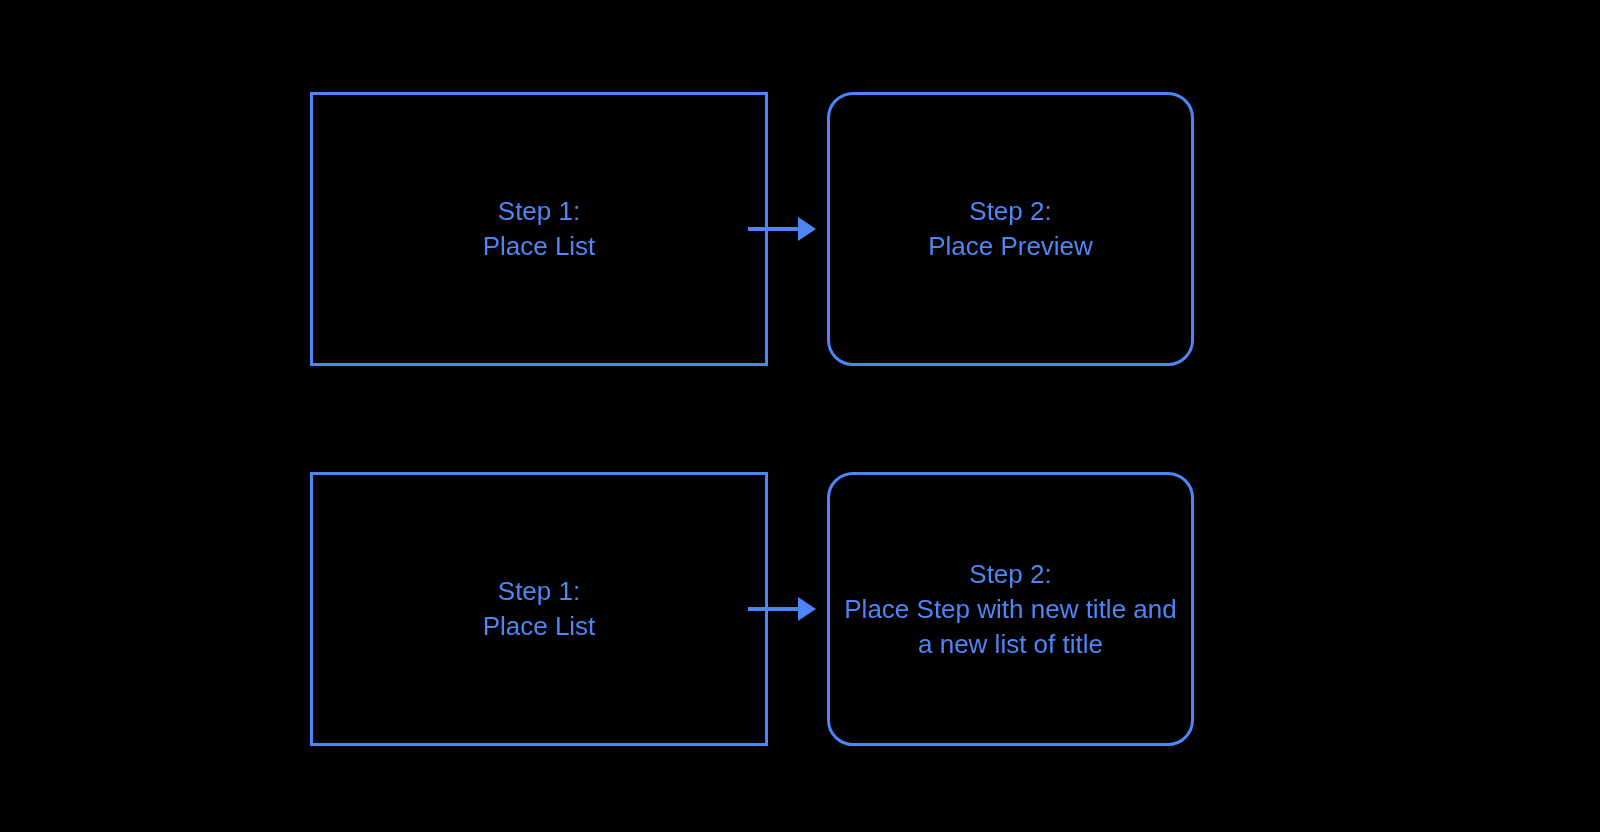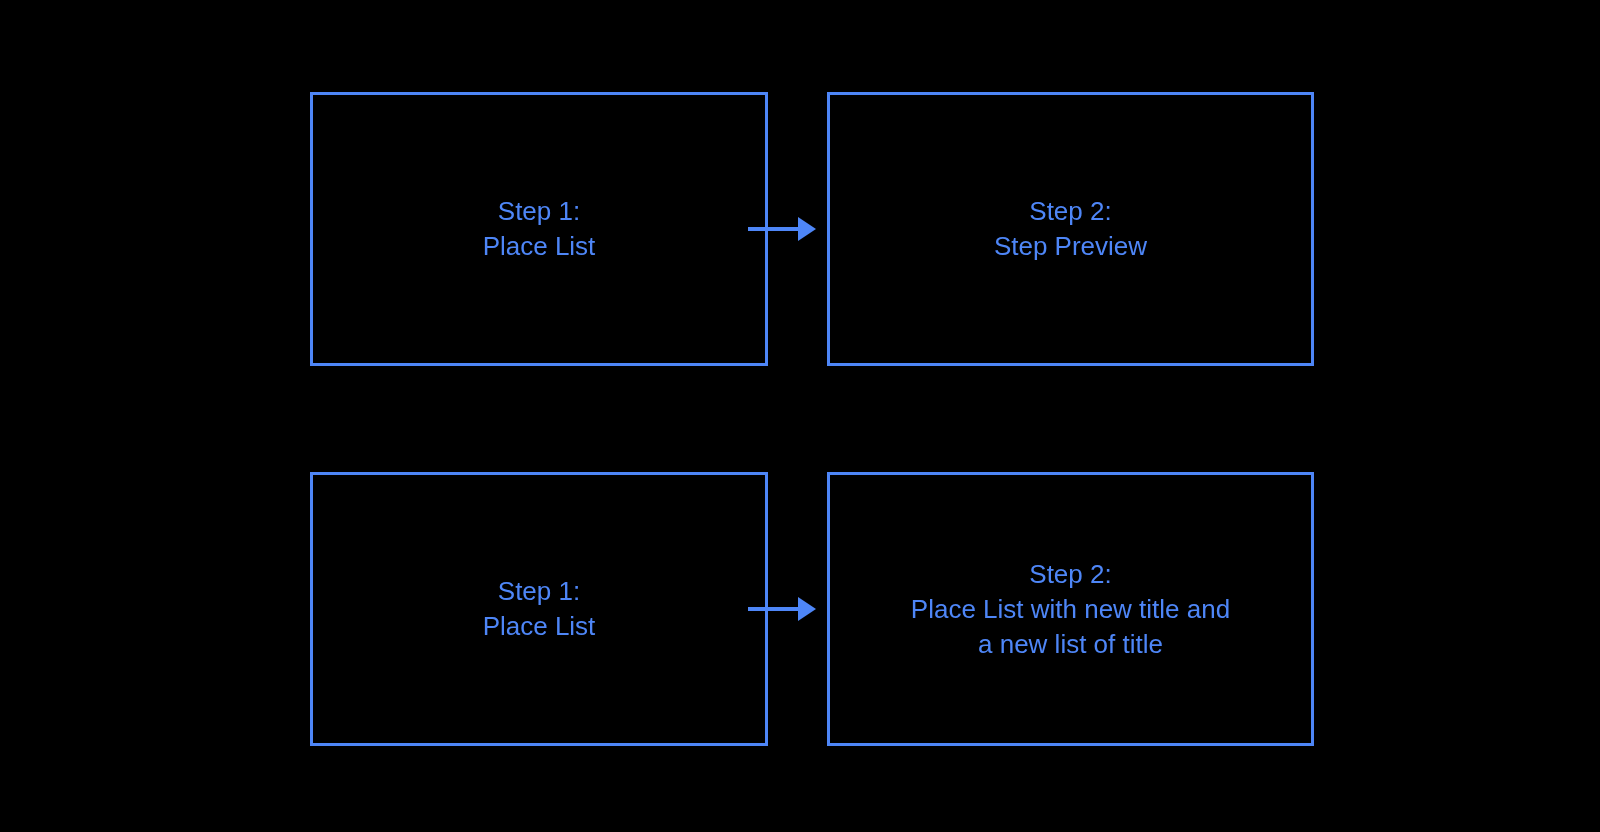--- a/index.html
+++ b/index.html
@@ -32,21 +32,21 @@
   .step-box {
     width: 458px;
     height: 274px;
     border: 3px solid var(--accent);
     display: flex;
     flex-direction: column;
     align-items: center;
     justify-content: center;
     text-align: center;
   }
-  .step-box.right-box { width: 487px; }
+  .step-box.right-box { width: 367px; border-radius: 26px; }
   .box-line {
     display: block;
     color: var(--accent);
     font-size: 26px;
     line-height: 35px;
     font-weight: 500;
     white-space: nowrap;
   }
   .box-line:empty { display: none; }
   .arrow-slot {
@@ -75,37 +75,37 @@
 
     </div>
     <div class="arrow-slot">
       <svg width="70" height="30" viewBox="0 0 70 30" aria-hidden="true">
         <line x1="0" y1="15" x2="54" y2="15" stroke="var(--accent)" stroke-width="4"></line>
         <path d="M50 3 L68 15 L50 27 Z" fill="var(--accent)"></path>
       </svg>
     </div>
     <div class="step-box right-box">
       <span class="box-line">Step 2:</span>
-      <span class="box-line">Step Preview</span>
+      <span class="box-line">Place Preview</span>
 
     </div>
   </div>
 
   <div class="flow-row row-2">
     <div class="step-box left-box">
       <span class="box-line">Step 1:</span>
       <span class="box-line">Place List</span>
 
     </div>
     <div class="arrow-slot">
       <svg width="70" height="30" viewBox="0 0 70 30" aria-hidden="true">
         <line x1="0" y1="15" x2="54" y2="15" stroke="var(--accent)" stroke-width="4"></line>
         <path d="M50 3 L68 15 L50 27 Z" fill="var(--accent)"></path>
       </svg>
     </div>
     <div class="step-box right-box">
       <span class="box-line">Step 2:</span>
-      <span class="box-line">Place List with new title and</span>
+      <span class="box-line">Place Step with new title and</span>
       <span class="box-line">a new list of title</span>
     </div>
   </div>
 
 </div>
 
 </body></html>

